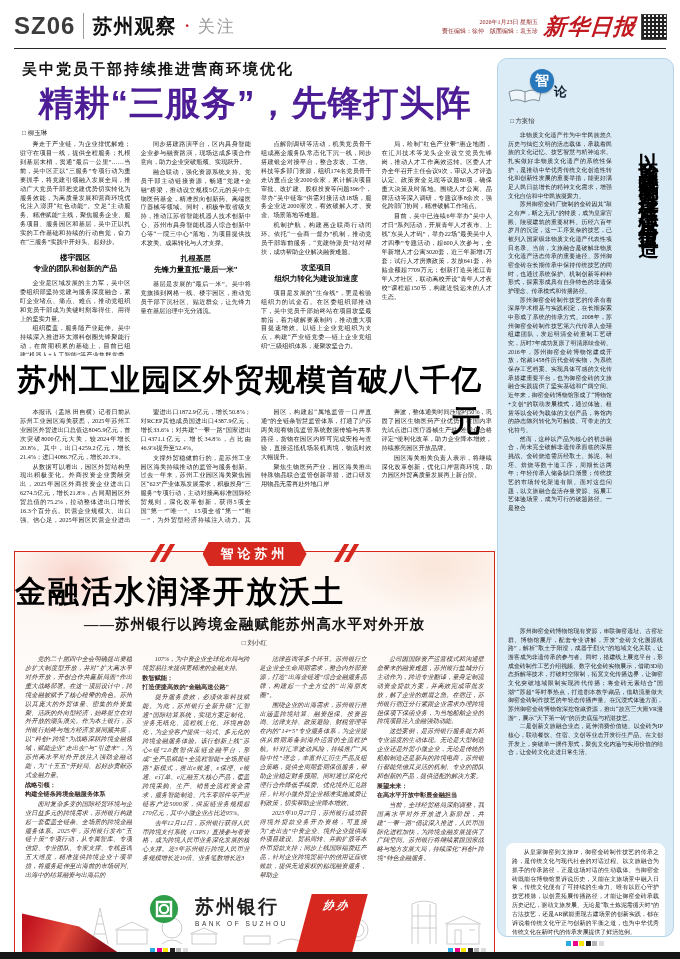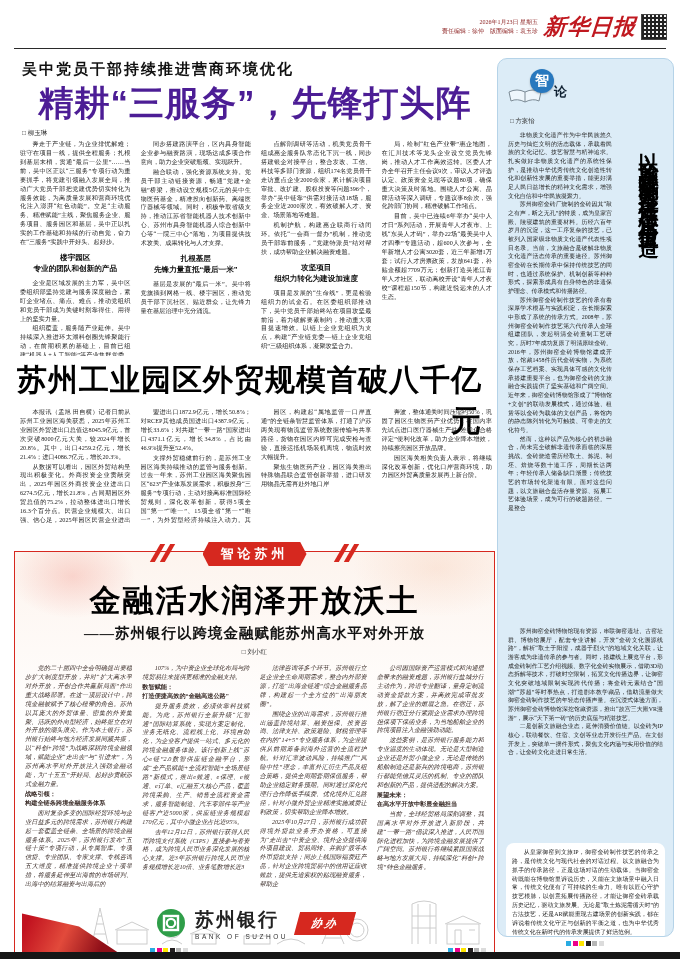--- a/index.html
+++ b/index.html
@@ -48,37 +48,37 @@
        background:
          radial-gradient(90px 60px at 12% 6%, rgba(230,60,40,.18), transparent 70%),
          radial-gradient(120px 70px at 88% 4%, rgba(230,120,60,.12), transparent 70%),
          linear-gradient(#fdf4ee, #ffffff 45%);
        overflow:visible;}
   .box-banner{position:absolute;left:50%;top:-10px;transform:translateX(-50%);
        background:#d6281f;color:#fff;padding:3px 18px;font-family:"Liberation Sans",sans-serif;
        font-size:13px;font-weight:bold;letter-spacing:4px;
        clip-path:polygon(6% 0,94% 0,100% 50%,94% 100%,6% 100%,0 50%);}
   .slash{position:absolute;top:-8px;width:5px;height:18px;background:#d6281f;transform:skewX(-30deg);}
-  .box-head{margin-top:28px;text-align:center;font-family:"Liberation Sans",sans-serif;
+  .box-head{margin-top:19px;text-align:left;font-family:"Liberation Sans",sans-serif;
             font-size:31px;font-weight:900;letter-spacing:2px;color:#000;}
   .box-sub{text-align:center;font-size:14.5px;font-weight:bold;color:#111;margin-top:2px;letter-spacing:1px;}
   .box-byline{text-align:center;font-size:6.6px;color:#333;margin-top:5px;}
   .box-cols{margin:7px 10px 0 10px;height:224px;}
   .box-cols p{font-style:italic;color:#3a2c28;}
   .osub{font-family:"Liberation Sans",sans-serif;font-weight:bold;color:#e0570f;
         font-size:7.2px;line-height:1.5;margin:5px 0 4px 0;text-indent:0;font-style:normal;}
   .box-cols p.osub{font-style:normal;text-indent:0;text-align:left;}
 
   
   .bank{position:absolute;left:7px;right:7px;bottom:6px;height:58px;background:#fff;overflow:hidden;}
   .ribbon{position:absolute;left:-20px;top:8px;width:140px;height:70px;
           background:linear-gradient(115deg,#c1121f 20%,#e24a3b 45%,#8f0f18 70%);
           clip-path:polygon(0 10%,55% 35%,100% 95%,60% 100%,0 100%);}
   .skyline{position:absolute;inset:0;opacity:.8;}
-  .bank-center{position:absolute;left:0;right:0;top:0;bottom:0;display:flex;align-items:center;justify-content:center;gap:9px;}
+  .bank-center{position:absolute;left:0;right:0;top:0;bottom:0;display:flex;justify-content:center;gap:16px;}
   .bank-name{font-size:19px;font-weight:bold;letter-spacing:2px;color:#222;}
   .bank-en{font-family:"Liberation Sans",sans-serif;font-size:6.5px;letter-spacing:2.5px;color:#333;}
   .badge{background:#d6281f;color:#fff;font-size:11px;font-weight:bold;font-style:italic;
          padding:4px 14px;transform:skewX(-15deg);letter-spacing:3px;}
 
   
   .sb{position:absolute;left:497px;top:58px;width:175px;height:877px;background:#dcecf7;
       border:1px solid #b5d3e8;border-radius:10px;overflow:hidden;}
   .sb-logo{position:absolute;left:10px;top:8px;width:70px;height:44px;}
   .sb-book{position:absolute;left:0;top:22px;width:34px;height:14px;}
@@ -99,20 +99,27 @@
 
   
   .marks{position:absolute;display:flex;gap:1.5px;}
   .marks span{width:5px;height:4.5px;display:block;}
   .footbar{position:absolute;left:0;right:0;bottom:0;height:7px;background:#161616;}
 </style>
 </head>
 <body>
 
 <div class="hdr">
+  <div class="hdr-left">
+    <span class="pageno">SZ06</span>
+    <span class="hdr-div"></span>
+    <span class="secname">苏州观察</span>
+    <span class="secdot">·</span>
+    <span class="seccol">关注</span>
+  </div>
   <div class="hdr-right">
     <div class="hdr-meta">
       <div>2026年1月23日 星期五</div>
       <div>责任编辑：徐仲　版面编辑：袁玉珍</div>
     </div>
     <span class="masthead">新华日报</span>
     <span class="qr"></span>
   </div>
 </div>
 <div class="hdr-rule"></div>

